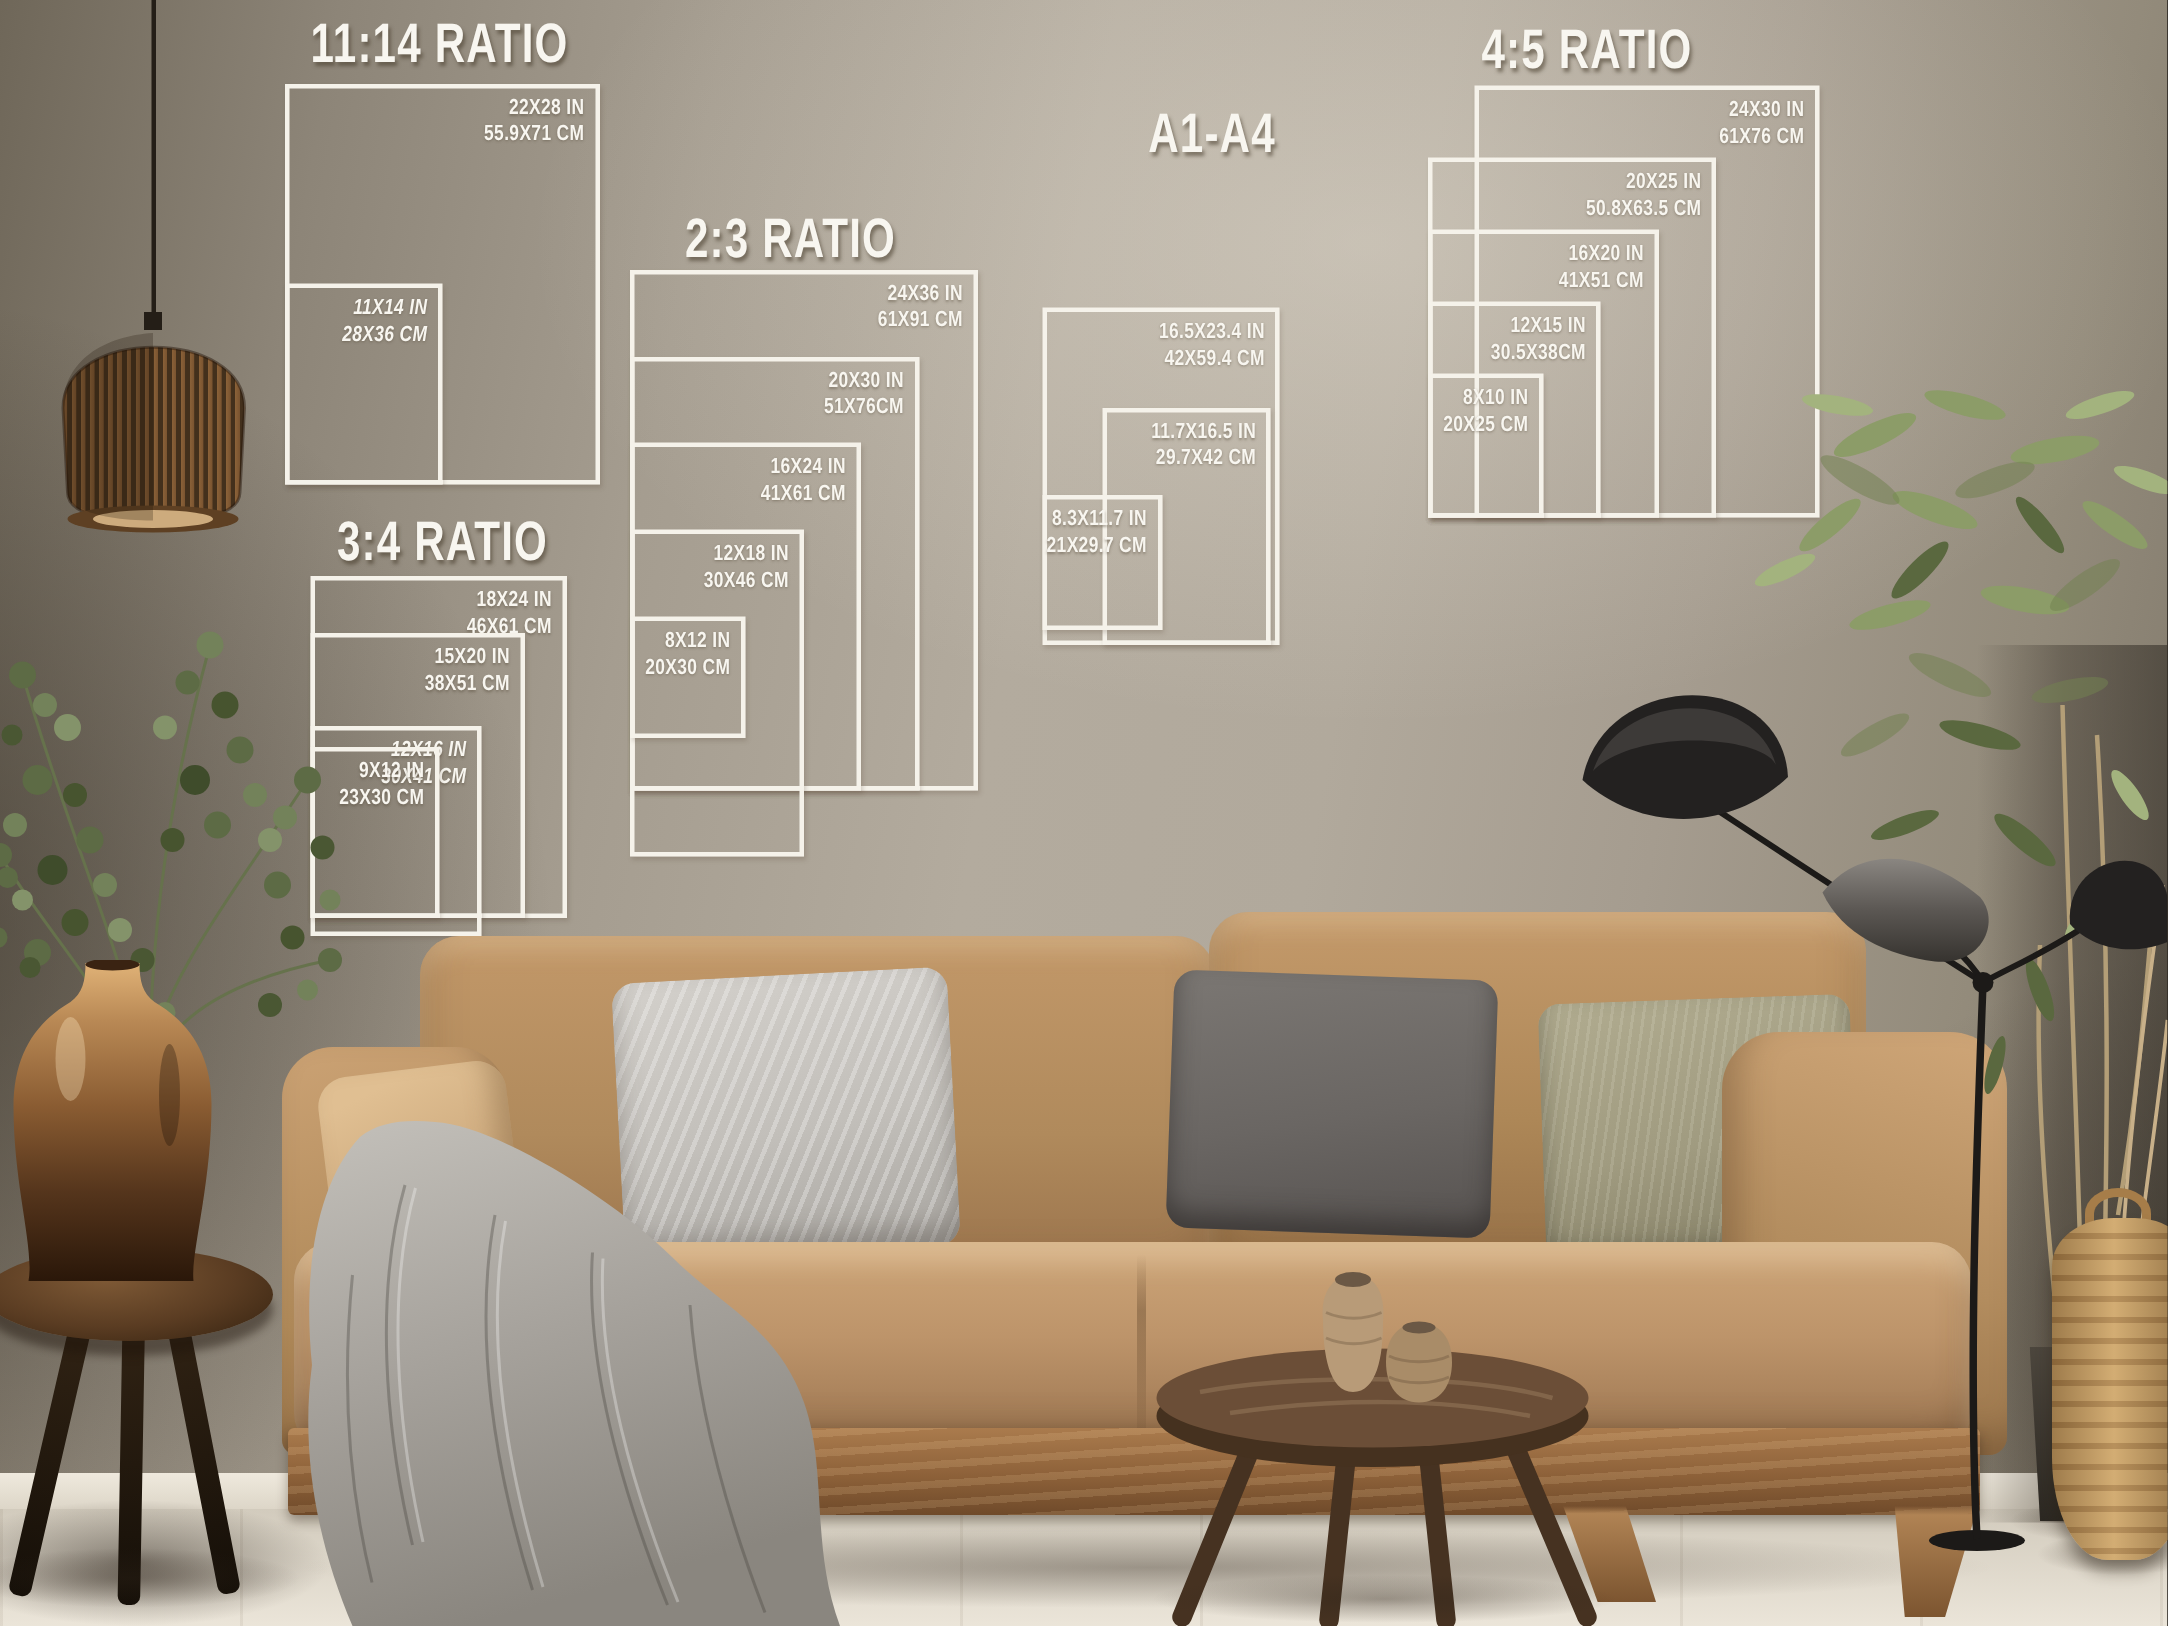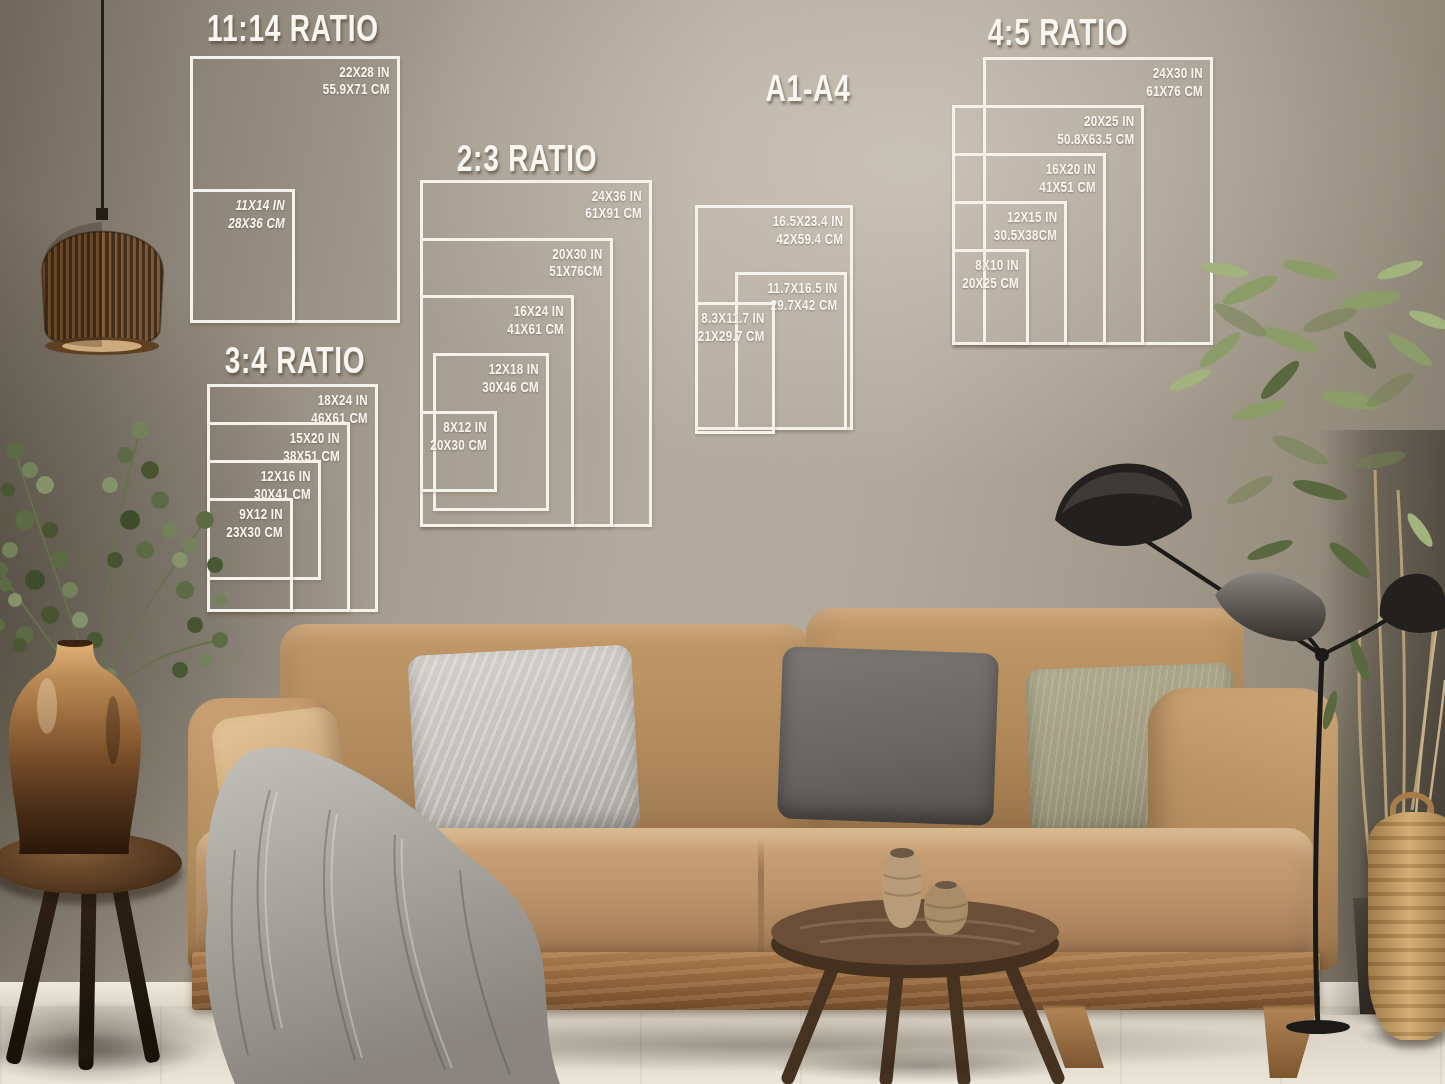--- a/index.html
+++ b/index.html
@@ -140,21 +140,21 @@
           <div>20X30 IN</div>
           <div>51X76CM</div>
         </div>
       </div>
       <div class="sg-box" style="left: 420px; top: 295.4px; width: 154.4px; height: 231.6px;">
         <div class="sg-label">
           <div>16X24 IN</div>
           <div>41X61 CM</div>
         </div>
       </div>
-      <div class="sg-box" style="left: 420px; top: 353.3px; width: 115.8px; height: 158px; margin-left: 13px;">
+      <div class="sg-box" style="left: 420px; top: 353.3px; width: 115.8px; height: 218px;">
         <div class="sg-label">
           <div>12X18 IN</div>
           <div>30X46 CM</div>
         </div>
       </div>
       <div class="sg-box" style="left: 420px; top: 411.2px; width: 77.2px; height: 81px;">
         <div class="sg-label">
           <div>8X12 IN</div>
           <div>20X30 CM</div>
         </div>
@@ -165,21 +165,21 @@
           <div>18X24 IN</div>
           <div>46X61 CM</div>
         </div>
       </div>
       <div class="sg-box" style="left: 207px; top: 422px; width: 142.5px; height: 190px;">
         <div class="sg-label">
           <div>15X20 IN</div>
           <div>38X51 CM</div>
         </div>
       </div>
-      <div class="sg-box" style="left: 207px; top: 460px; width: 114px; height: 120px;">
+      <div class="sg-box" style="left: 207px; top: 484px; width: 114px; height: 140px; font-style: italic;">
         <div class="sg-label">
           <div>12X16 IN</div>
           <div>30X41 CM</div>
         </div>
       </div>
       <div class="sg-box" style="left: 207px; top: 498px; width: 85.5px; height: 114px;">
         <div class="sg-label">
           <div>9X12 IN</div>
           <div>23X30 CM</div>
         </div>
@@ -190,21 +190,21 @@
           <div>16.5X23.4 IN</div>
           <div>42X59.4 CM</div>
         </div>
       </div>
       <div class="sg-box" style="left: 695px; top: 271.6px; width: 112.32px; height: 158.4px; margin-left: 40px;">
         <div class="sg-label">
           <div>11.7X16.5 IN</div>
           <div>29.7X42 CM</div>
         </div>
       </div>
-      <div class="sg-box" style="left: 695px; top: 302px; width: 79.68px; height: 132px;">
+      <div class="sg-box" style="left: 695px; top: 330px; width: 79.68px; height: 90px;">
         <div class="sg-label">
           <div>8.3X11.7 IN</div>
           <div>21X29.7 CM</div>
         </div>
       </div>
       <div class="sg-title" style="left: 1058px; top: 12px;">4:5 RATIO</div>
       <div class="sg-box" style="left: 952px; top: 57px; width: 230.4px; height: 288px; margin-left: 31px;">
         <div class="sg-label">
           <div>24X30 IN</div>
           <div>61X76 CM</div>

